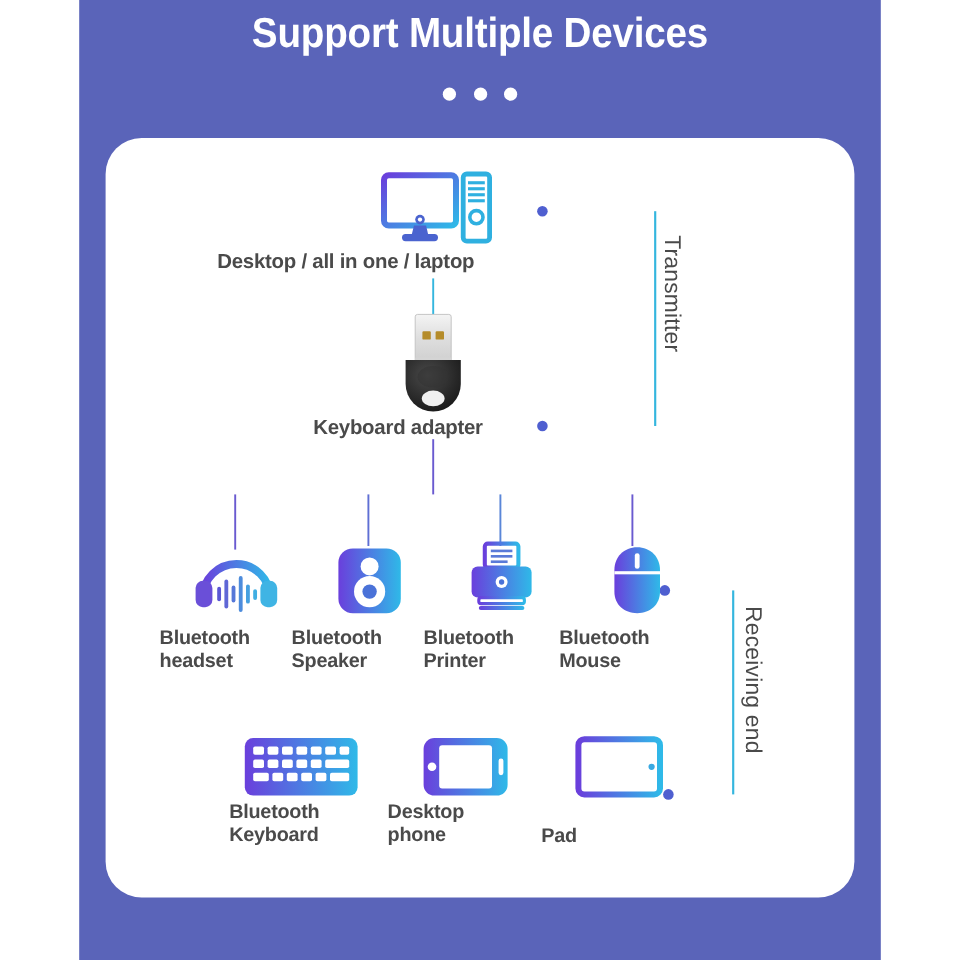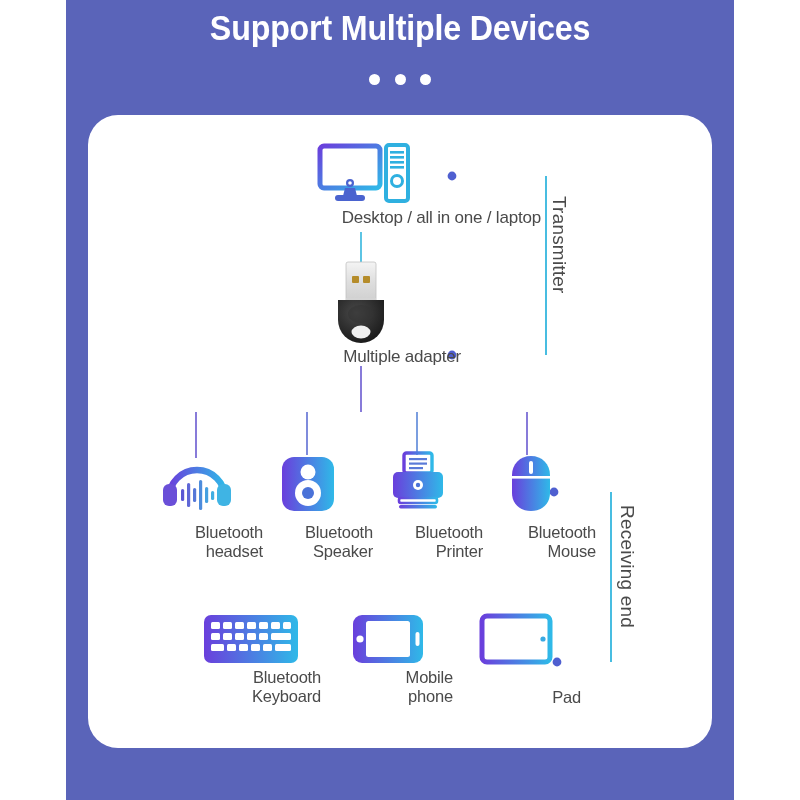--- a/index.html
+++ b/index.html
@@ -55,24 +55,25 @@
     background:#ffffff;
     border-radius:30px;
   }
   
   .node{position:absolute;}
   .lbl{
     position:absolute;
     color:#4a4a4a;
     font-size:16.5px;
     font-family:"Liberation Sans", sans-serif;
-    text-align:right;
+    text-align:left;
     line-height:1.15;
     white-space:pre-line;
     letter-spacing:-0.2px;
+    font-weight:bold;
   }
   .lbl.big{font-size:17px;}
   
   .vlabel{
     position:absolute;
     color:#4a4a4a;
     font-size:19px;
     font-family:"Liberation Sans", sans-serif;
     white-space:nowrap;
     transform-origin:left top;
@@ -181,21 +182,21 @@
       <rect x="16" y="0" width="30" height="40" rx="2" fill="url(#gradMetal)" stroke="#c2c2c2" stroke-width="0.8"></rect>
       <rect x="22" y="14" width="7" height="7" rx="1" fill="#b58c2a"></rect>
       <rect x="33" y="14" width="7" height="7" rx="1" fill="#b58c2a"></rect>
       <rect x="16" y="36" width="30" height="5" fill="#d4d4d4"></rect>
 
       <path d="M 8 38 L 54 38 L 54 58 A 23 23 0 0 1 8 58 Z" fill="url(#gradBody)"></path>
       <ellipse cx="31" cy="70" rx="9.5" ry="6.5" fill="#f0f0f0"></ellipse>
       <ellipse cx="31" cy="52" rx="13" ry="9" fill="#333333" opacity="0.55"></ellipse>
     </svg>
   </div>
-  <div class="lbl big" style="left:261px;top:347px;width:200px;">Multiple adapter</div>
+  <div class="lbl big" style="left:261px;top:347px;width:200px;">Keyboard adapter</div>
 
   <div class="vlabel" style="left:570px;top:196px;">Transmitter</div>
   <div class="vlabel" style="left:638px;top:505px;">Receiving end</div>
 
   <div class="node" style="left:160px;top:458px;">
     <svg width="74" height="52" viewBox="0 0 74 52">
       <path d="M 9 40 A 28 28 0 0 1 65 40" fill="none" stroke="url(#gradDev)" stroke-width="6.5" stroke-linecap="round"></path>
       <rect x="3" y="26" width="14" height="22" rx="6" fill="#6a4fd8"></rect>
       <rect x="57" y="26" width="14" height="22" rx="6" fill="#3fb4e4"></rect>
       <rect x="21" y="31" width="3.2" height="12" rx="1.6" fill="#5a57d4"></rect>
@@ -278,21 +279,21 @@
 Keyboard</div>
 
   <div class="node" style="left:352px;top:614px;">
     <svg width="72" height="50" viewBox="0 0 72 50">
       <rect x="1" y="1" width="70" height="48" rx="9" fill="url(#gradDev)"></rect>
       <rect x="14" y="7" width="44" height="36" rx="2.5" fill="#ffffff"></rect>
       <circle cx="8" cy="25" r="3.6" fill="#ffffff"></circle>
       <rect x="63.5" y="18" width="4" height="14" rx="2" fill="#ffffff"></rect>
     </svg>
   </div>
-  <div class="lbl" style="left:323px;top:668px;width:130px;">Mobile
+  <div class="lbl" style="left:323px;top:668px;width:130px;">Desktop
 phone</div>
 
   <div class="node" style="left:480px;top:614px;">
     <svg width="72" height="50" viewBox="0 0 72 50">
       <rect x="2" y="2" width="68" height="46" rx="5" fill="none" stroke="url(#gradDev)" stroke-width="5"></rect>
       <circle cx="63" cy="25" r="2.6" fill="#3aa9e2"></circle>
     </svg>
   </div>
   <div class="lbl" style="left:451px;top:688px;width:130px;">Pad</div>
 

